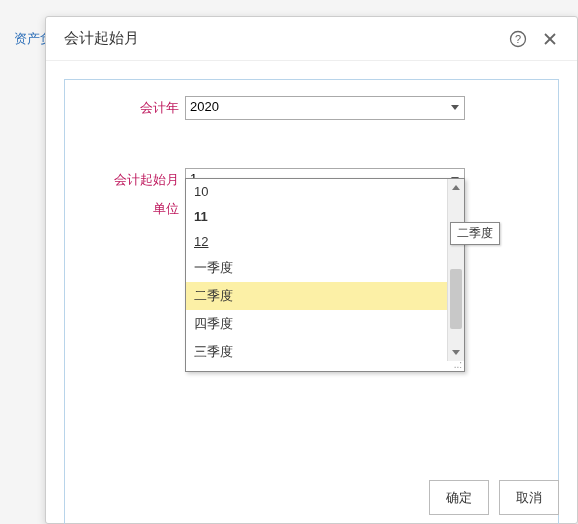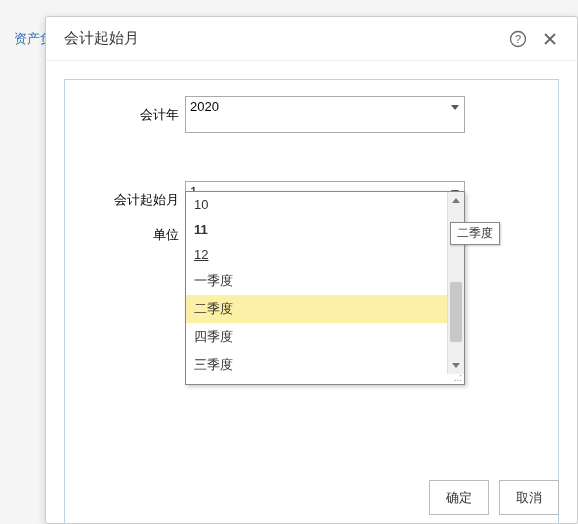--- a/index.html
+++ b/index.html
@@ -67,40 +67,40 @@
     }
     .form-row {
       display: flex;
       align-items: center;
       margin-bottom: 8px;
     }
     .form-label {
       width: 100px;
       text-align: right;
       padding-right: 6px;
-      color: #000000;
+      color: #be185d;
       font-size: 13px;
     }
     .select-wrap {
       position: relative;
       flex: 0 0 280px;
     }
     .select-wrap::after {
       content: "";
       position: absolute;
       right: 6px;
       top: 9px;
       border-left: 4px solid transparent;
       border-right: 4px solid transparent;
       border-top: 5px solid #555;
       pointer-events: none;
     }
     .select-display {
       width: 100%;
-      height: 37px;
+      height: 24px;
       border: 1px solid #aaa;
       background: #fff;
       padding: 2px 16px 2px 4px;
       font-size: 13px;
       line-height: 16px;
       cursor: pointer;
     }
     .dropdown-list {
       position: absolute;
       top: 10px;

